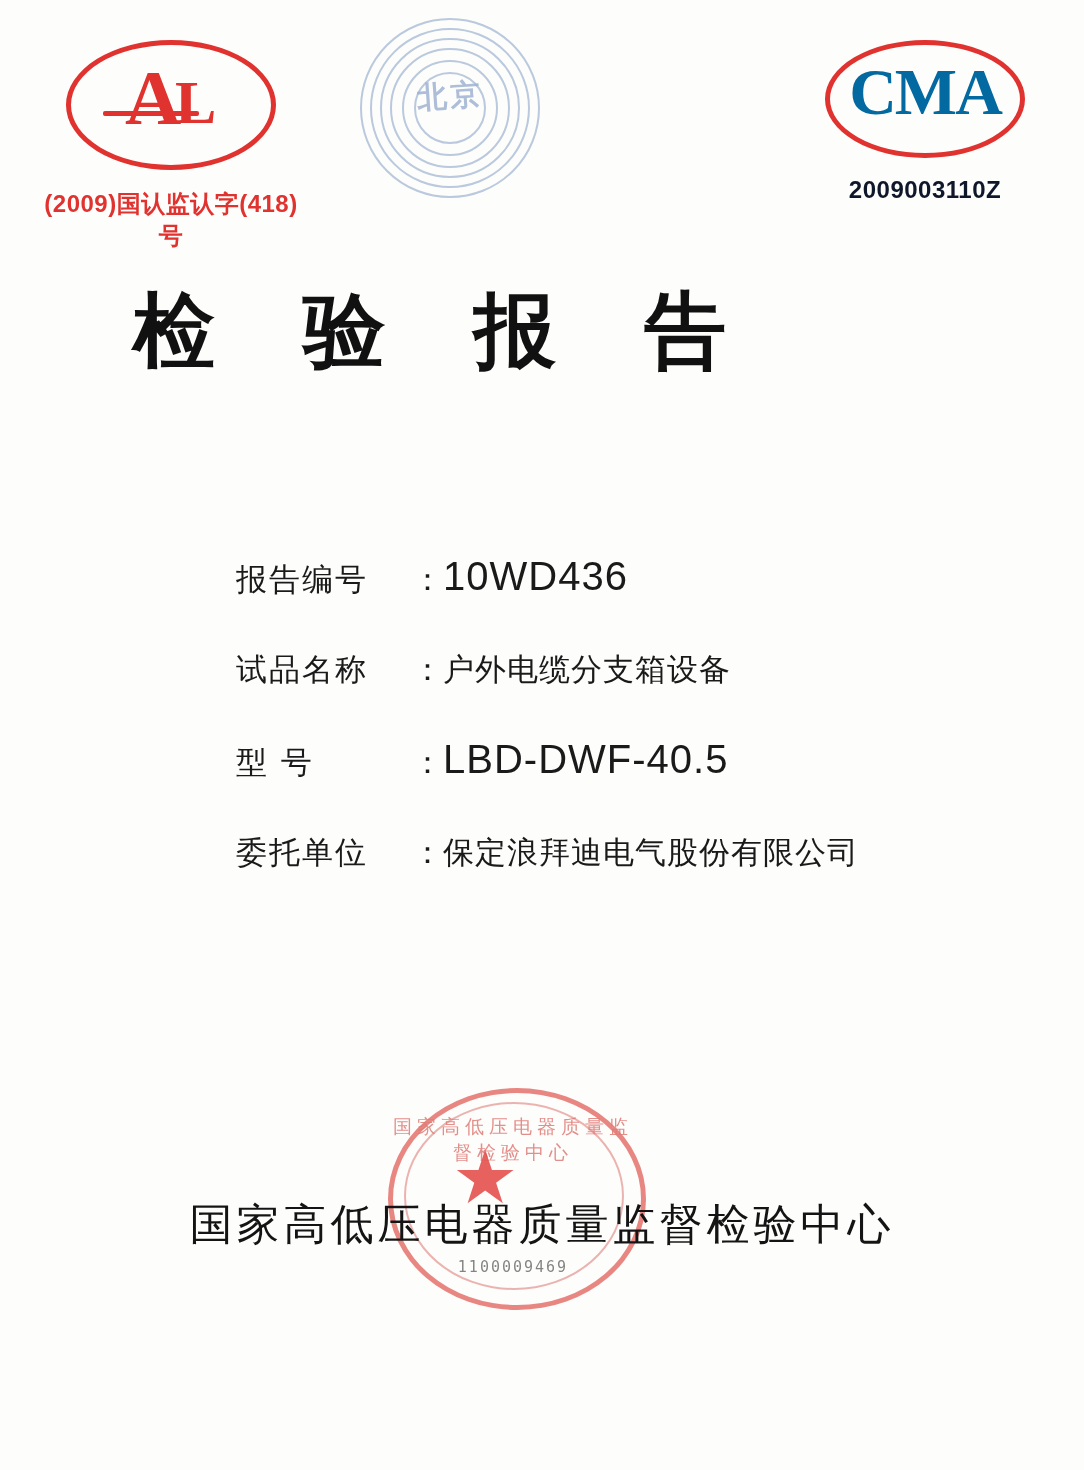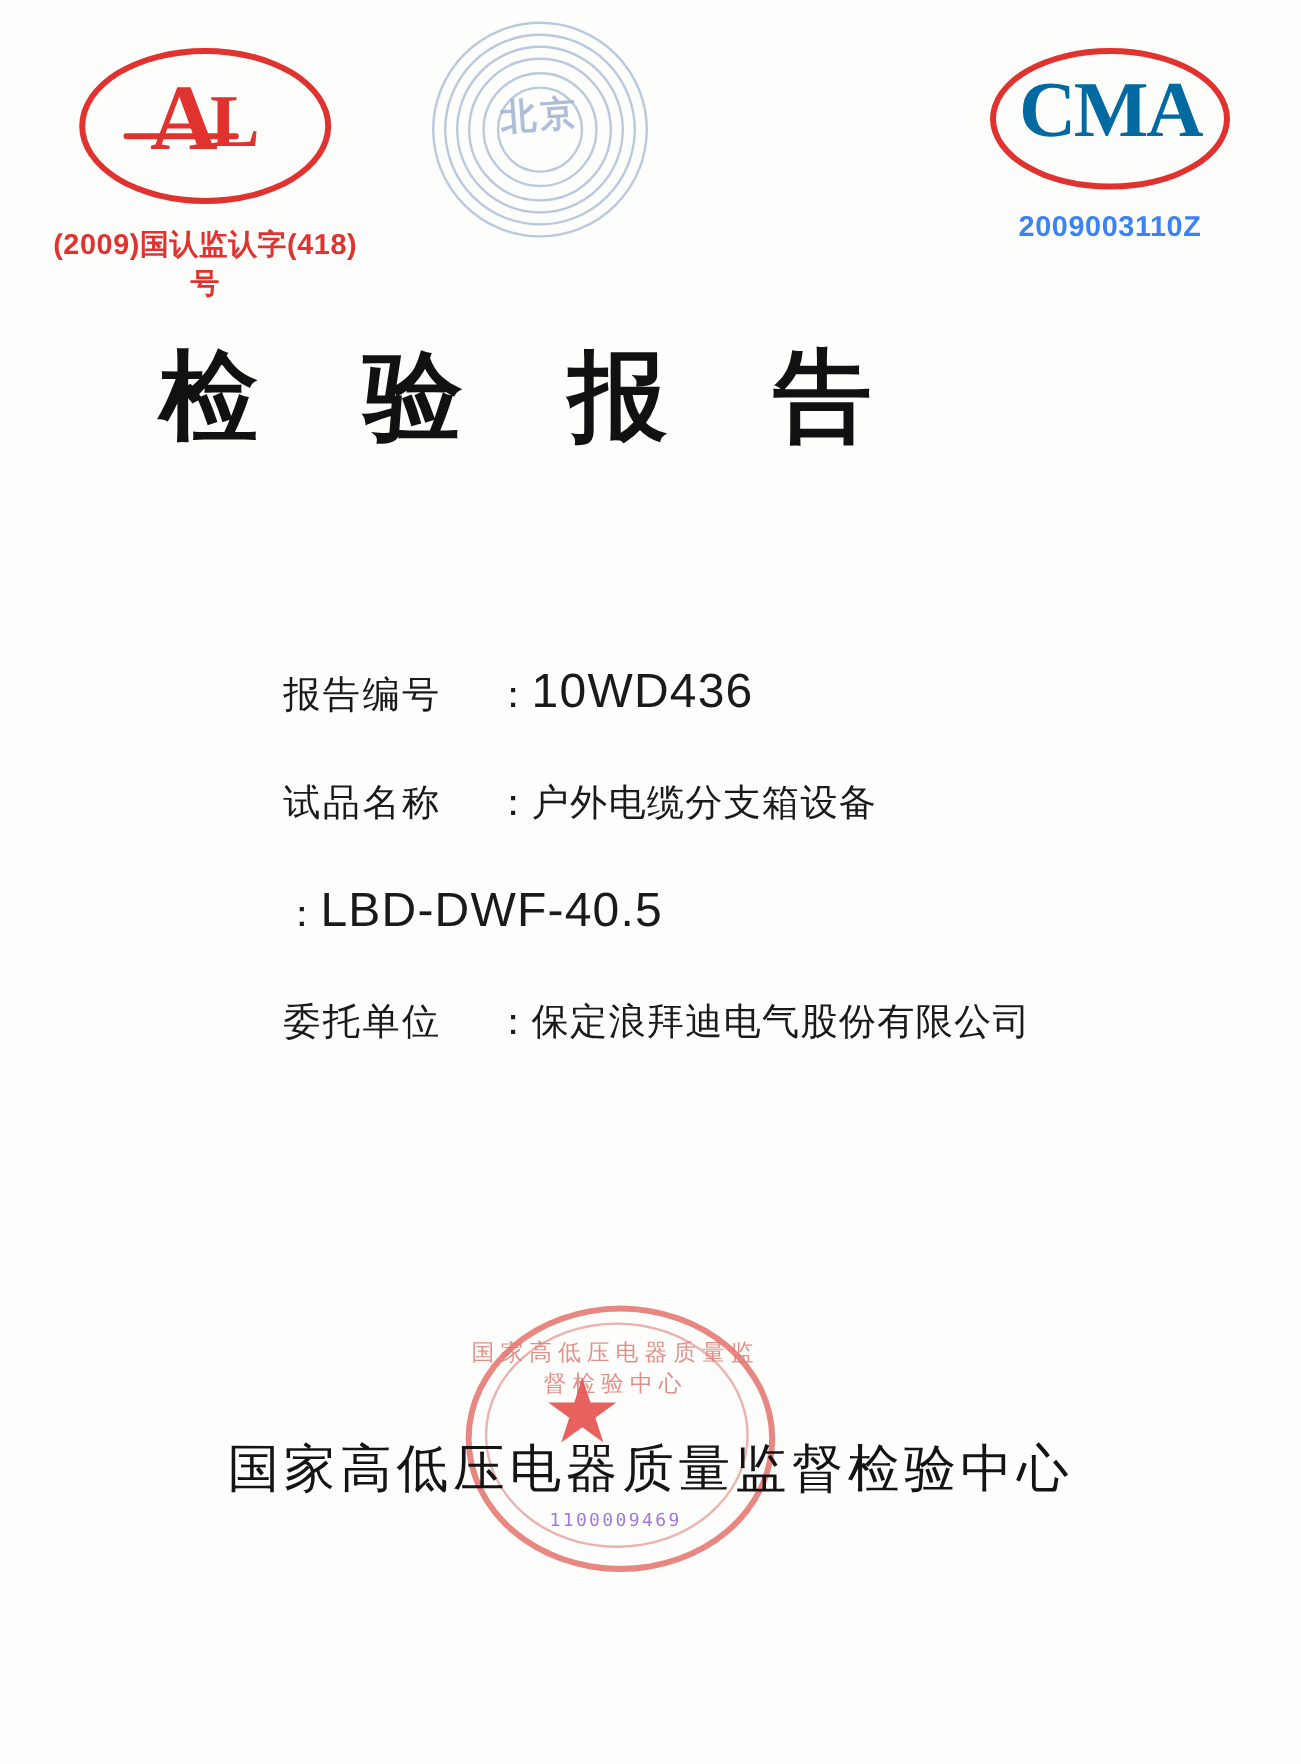--- a/index.html
+++ b/index.html
@@ -192,21 +192,21 @@
     line-height: 66px;
     font-weight: 700;
     color: #0369a1;
     font-family: "Liberation Serif", serif;
     letter-spacing: -2px;
   }
   .cma-code {
     margin-top: 18px;
     font-size: 24px;
     font-weight: 700;
-    color: #3b82f6;
+    color: #0f172a;
     font-family: "Liberation Sans", sans-serif;
     letter-spacing: 0.5px;
   }
 
   
   .doc-title {
     position: absolute;
     top: 282px;
     left: 0;
     width: 859px;
@@ -325,21 +325,21 @@
     letter-spacing: 4px;
     opacity: 0.8;
     font-family: "DejaVu Serif", serif;
   }
   .seal-text-bottom {
     position: absolute;
     left: 0; right: 0;
     top: 170px;
     text-align: center;
     font-size: 15px;
-    color: #6d28d9;
+    color: #404040;
     letter-spacing: 2px;
     opacity: 0.75;
     font-family: "DejaVu Sans Mono", monospace;
   }
 
   
   .issuer {
     position: absolute;
     top: 1196px;
     left: 0;
@@ -400,20 +400,21 @@
       <div class="field-value mono">10WD436</div>
     </div>
 
     <div class="field-row">
       <div class="field-label">试品名称</div>
       <div class="field-colon">：</div>
       <div class="field-value">户外电缆分支箱设备</div>
     </div>
 
     <div class="field-row">
+      <div class="field-label spaced">型      号</div>
       <div class="field-colon">：</div>
       <div class="field-value mono">LBD-DWF-40.5</div>
     </div>
 
     <div class="field-row">
       <div class="field-label">委托单位</div>
       <div class="field-colon">：</div>
       <div class="field-value">保定浪拜迪电气股份有限公司</div>
     </div>
 

